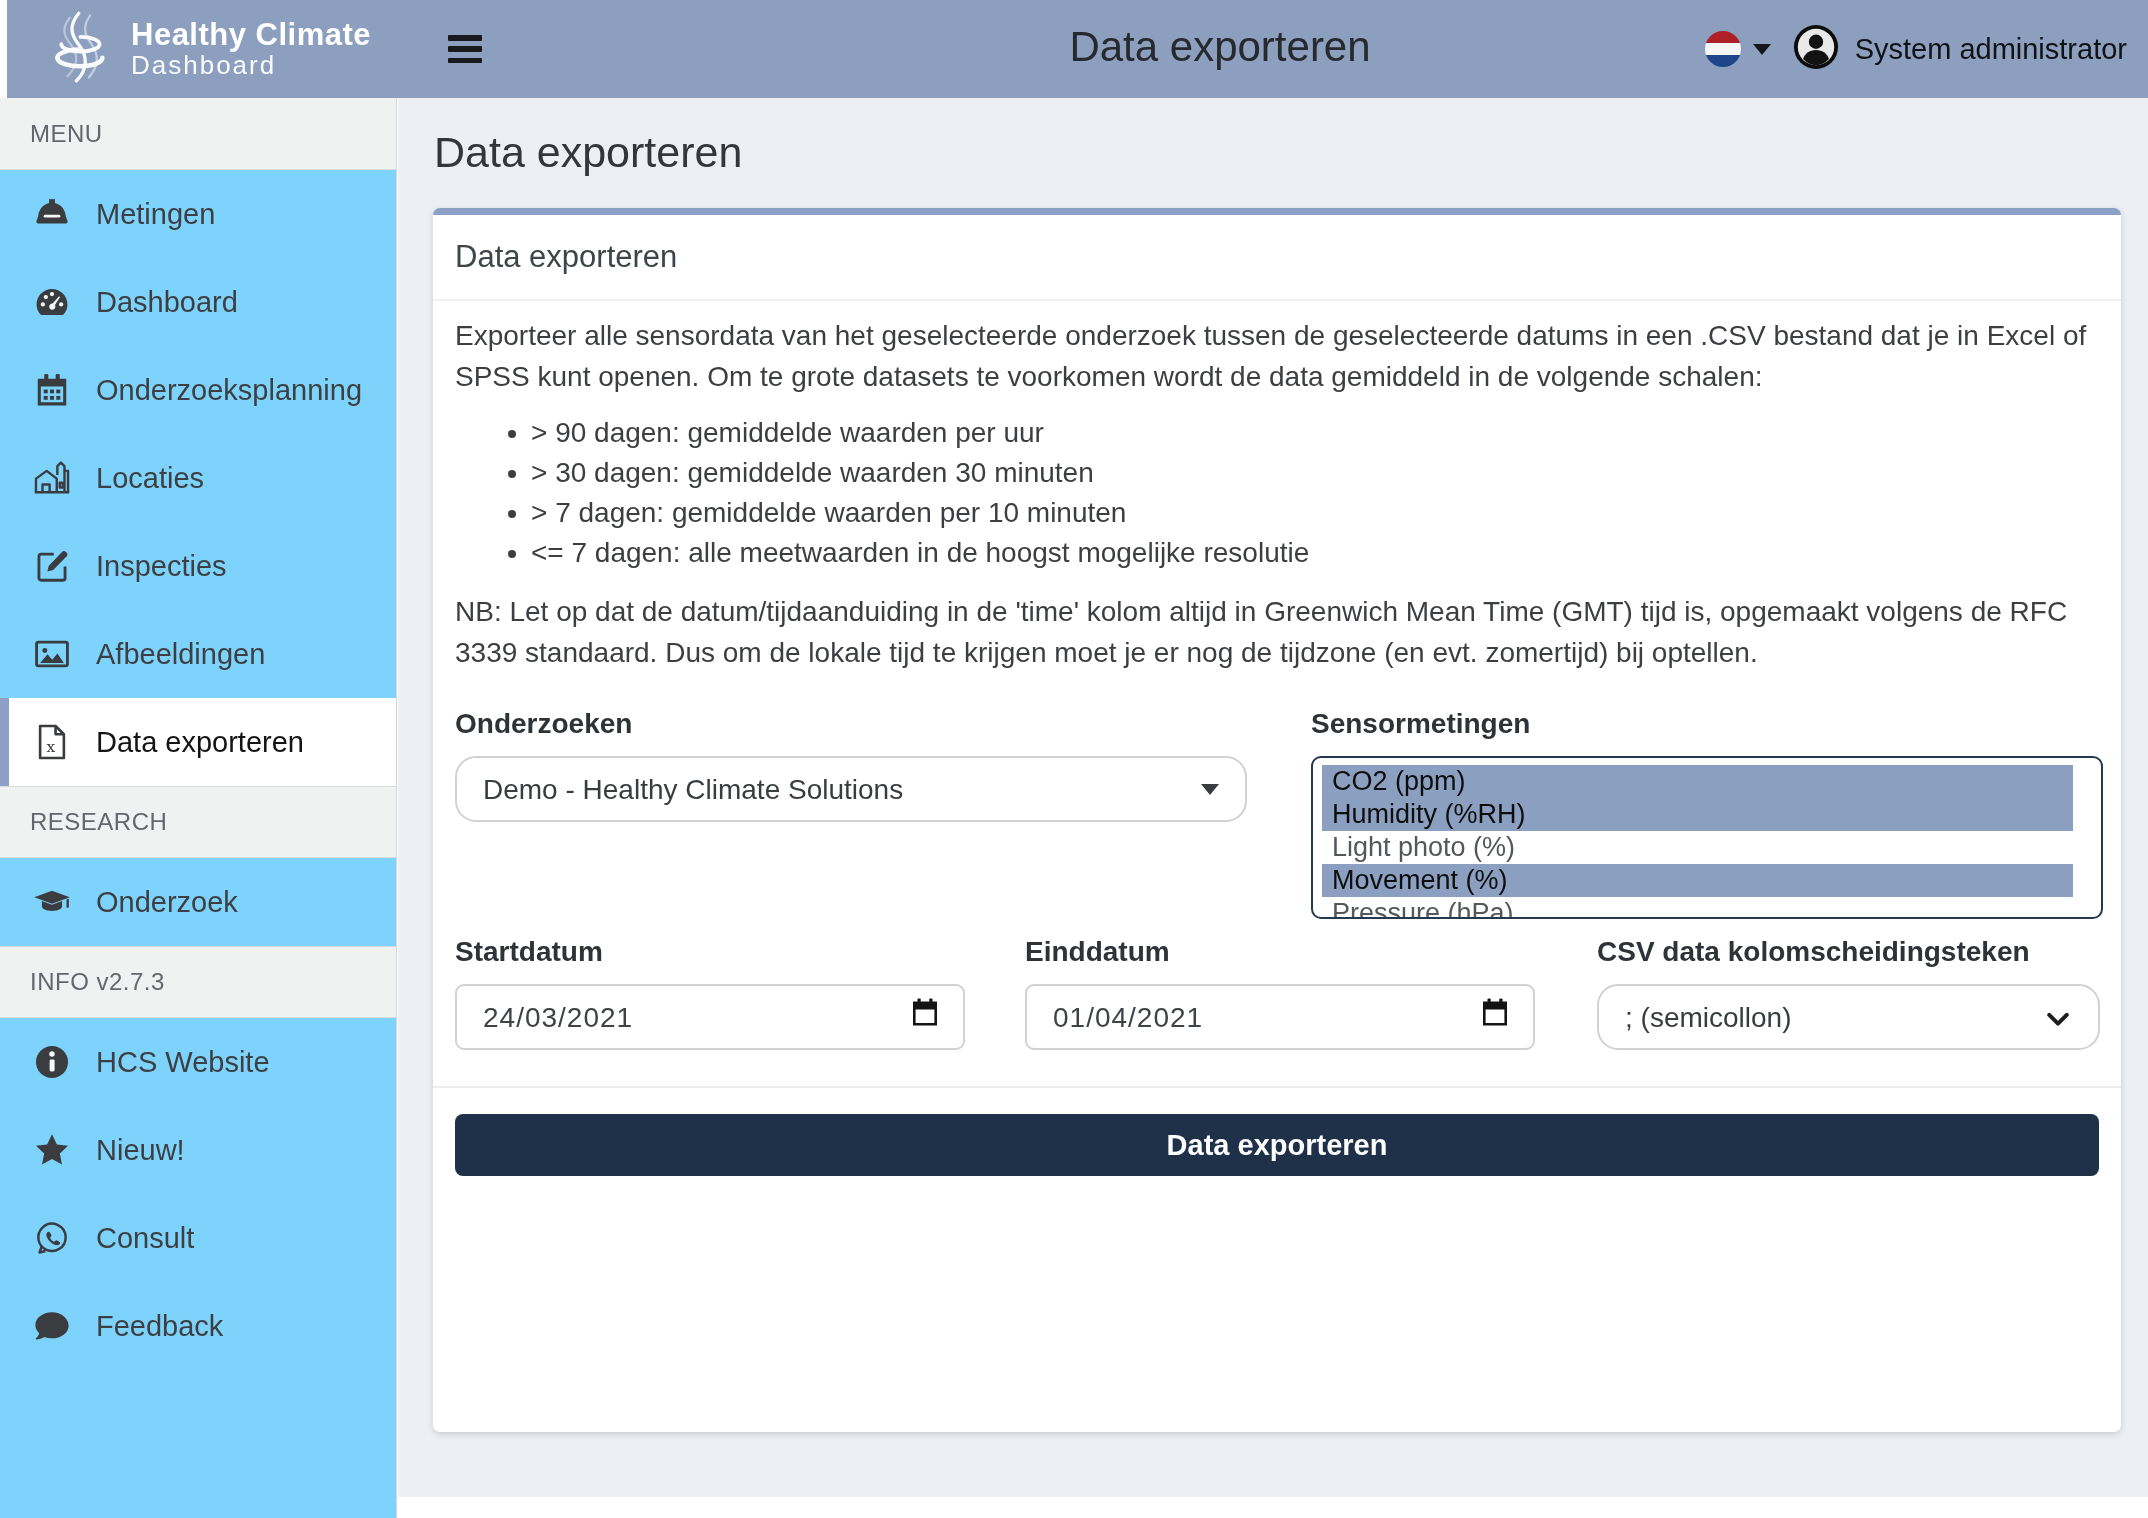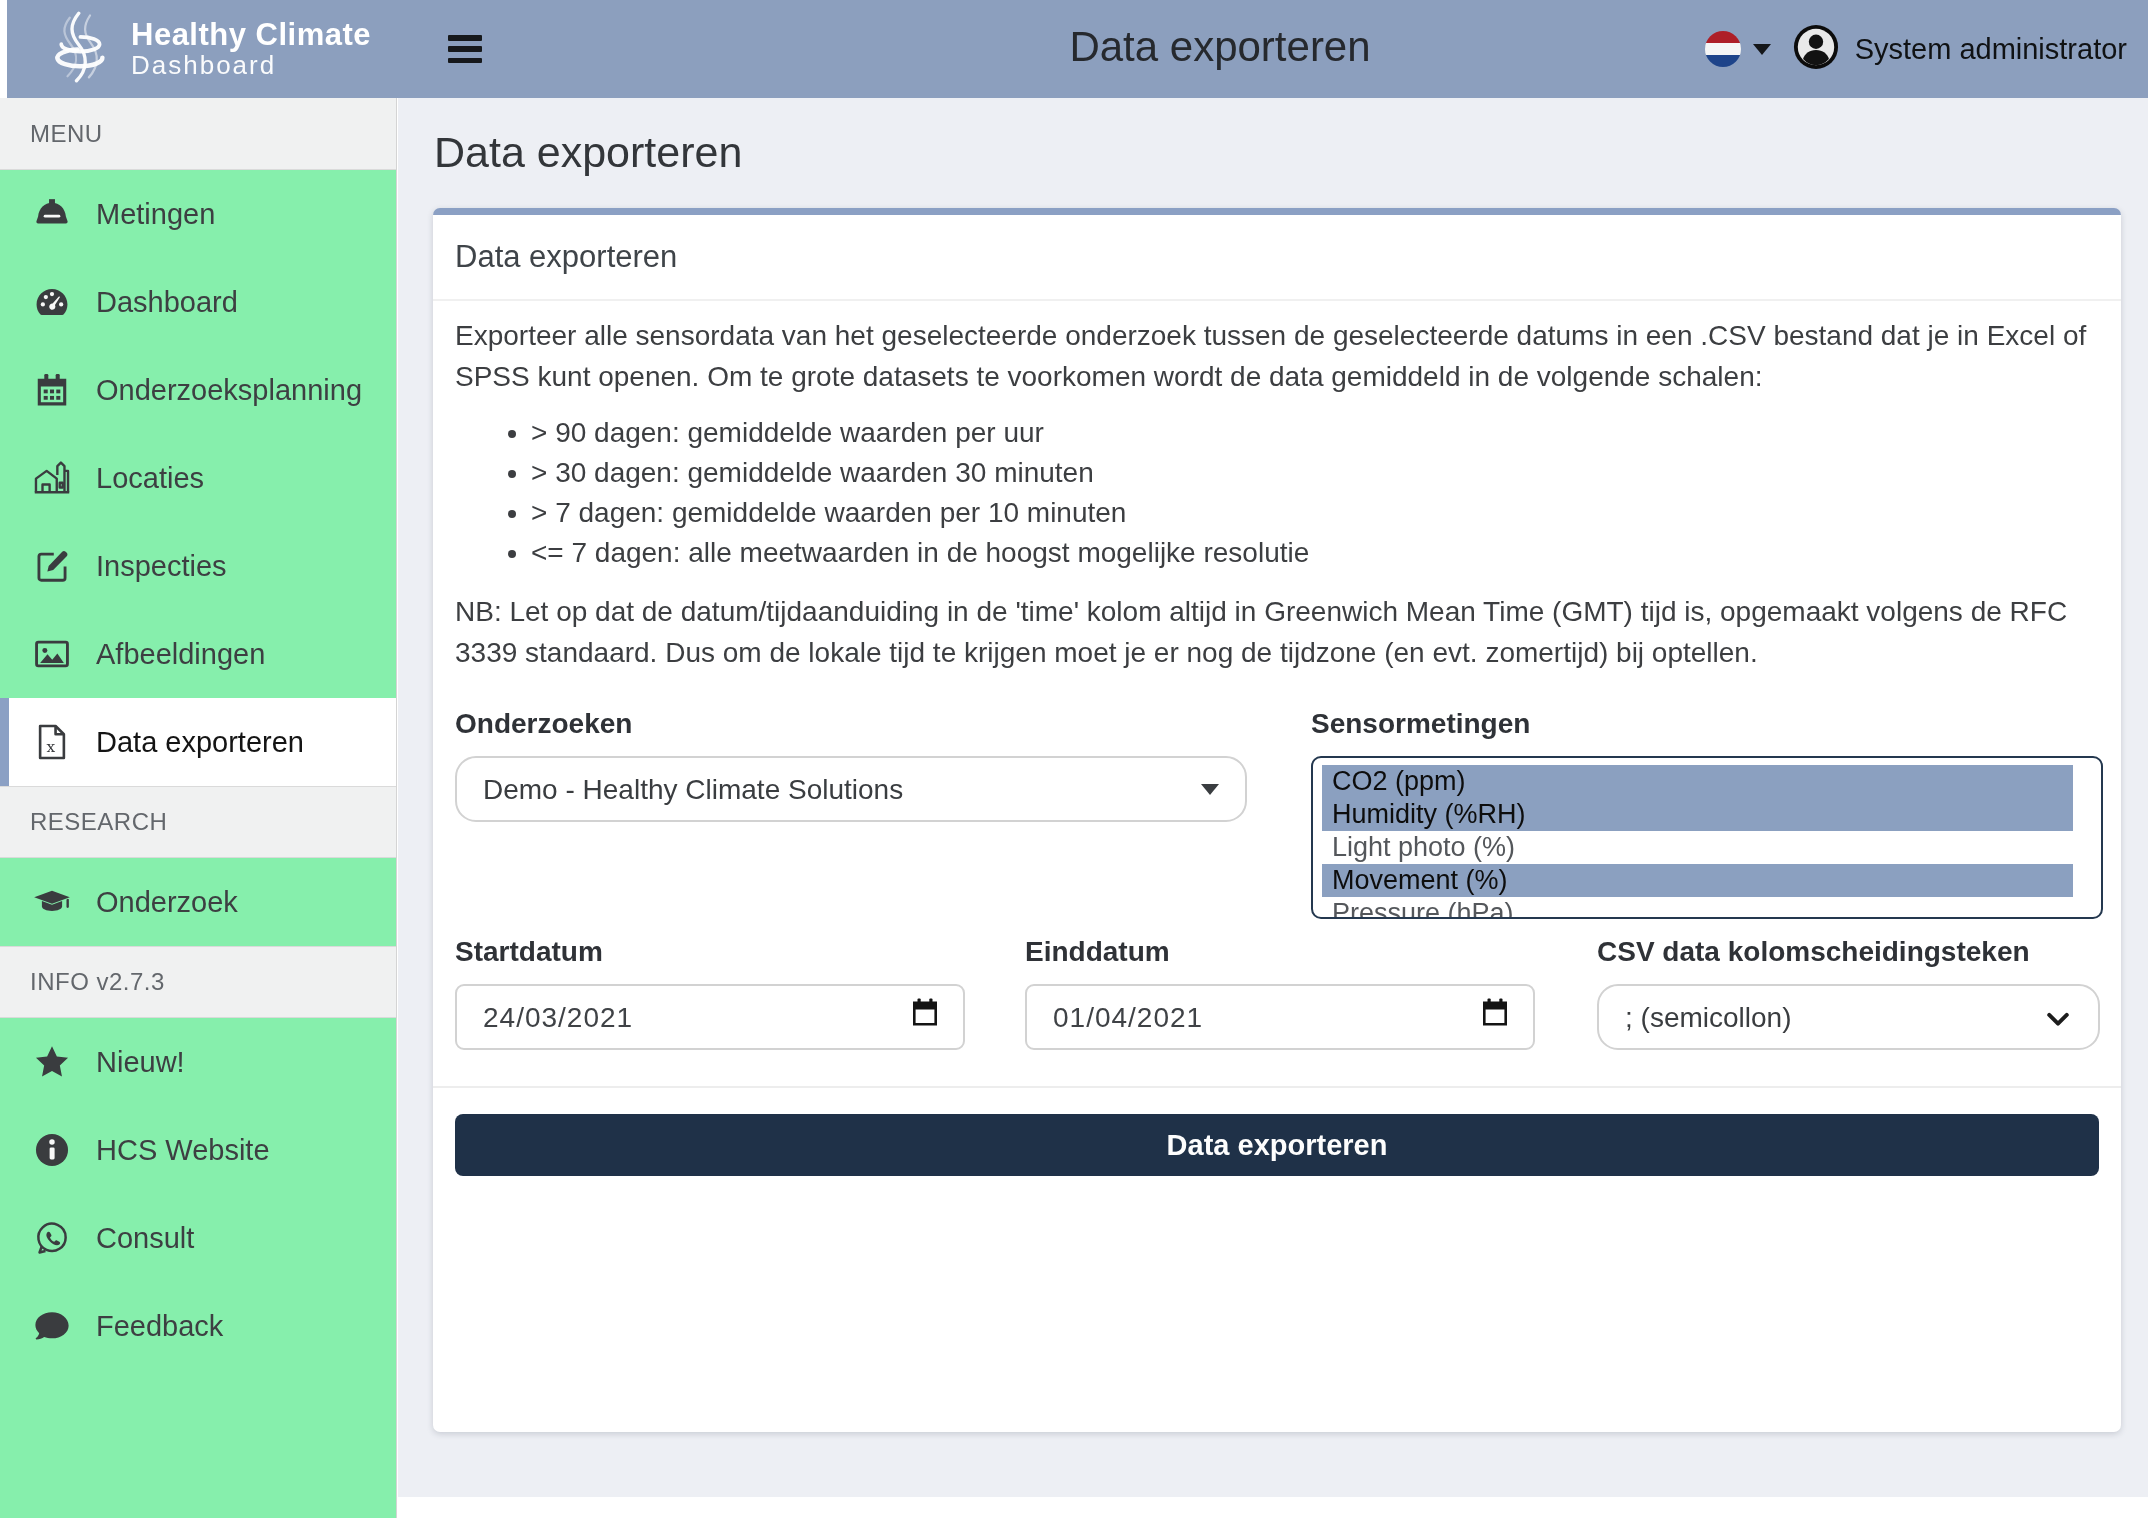--- a/index.html
+++ b/index.html
@@ -17,21 +17,21 @@
   .hamburger span { display: block; height: 5.5px; background: #17191c; border-radius: 1px; }
   .topbar-title { position: absolute; left: 1213px; transform: translateX(-50%); top: 50%; margin-top: -26px; font-size: 42px; font-weight: 500; color: #26292e; }
   .topbar-right { position: absolute; right: 28px; top: 0; height: 98px; display: flex; align-items: center; gap: 22px; }
   .lang { display: flex; align-items: center; gap: 12px; cursor: pointer; }
   .flag-nl { width: 36px; height: 36px; border-radius: 50%; background: linear-gradient(#ae1f28 33.4%, #f5f5f5 33.4% 66.7%, #1e448a 66.7%); }
   .caret-down { width: 0; height: 0; border-left: 9px solid transparent; border-right: 9px solid transparent; border-top: 11px solid #15171a; }
   .userbox { display: flex; align-items: center; gap: 16px; cursor: pointer; }
   .user-name { font-size: 29px; color: #101214; }
 
   
-  .sidebar { position: absolute; top: 98px; left: 0; width: 397px; bottom: 0; background: #86efac; border-right: 1px solid #d4d4d4; }
+  .sidebar { position: absolute; top: 98px; left: 0; width: 397px; bottom: 0; background: #7dd3fc; border-right: 1px solid #d4d4d4; }
   .side-section { height: 72px; display: flex; align-items: center; padding-left: 30px; background: #f0f1f1; border-bottom: 1px solid #dadada; color: #63676c; font-size: 24px; letter-spacing: .5px; }
   .side-section.bordered { border-top: 1px solid #dadada; }
   .side-item { height: 88px; display: flex; align-items: center; padding-left: 30px; gap: 22px; color: #3d3f42; cursor: pointer; }
   .side-item .icn { width: 44px; height: 40px; display: flex; align-items: center; justify-content: center; color: #3a3c3f; }
   .side-item .icn svg { width: 38px; height: 38px; }
   .side-item .lbl { font-size: 29px; font-weight: normal; }
   .side-item.active { background: #fff; border-left: 9px solid #8ba0c4; padding-left: 21px; color: #141414; }
 
   
   .main { position: absolute; left: 398px; top: 98px; right: 0; bottom: 0; background: #edeff4; }
@@ -218,35 +218,35 @@
           </svg>
       </span>
       <span class="lbl">Onderzoek</span>
     </div>
 
     <div class="side-section bordered">INFO v2.7.3</div>
 
     <div class="side-item">
       <span class="icn">
         <svg viewBox="0 0 32 32" fill="currentColor">
-            <path d="M16 2.8l4.1 8.5 9.4 1.2-6.9 6.5 1.8 9.2L16 23.6l-8.4 4.6 1.8-9.2-6.9-6.5 9.4-1.2z"></path>
-          </svg>
-      </span>
-      <span class="lbl">Nieuw!</span>
-    </div>
-
-    <div class="side-item">
-      <span class="icn">
-        <svg viewBox="0 0 32 32" fill="currentColor">
             <circle cx="16" cy="16" r="13.5"></circle>
             <rect x="14" y="13.8" width="4.2" height="10.2" rx="1.2" class="w"></rect>
             <circle cx="16" cy="9.3" r="2.3" class="w"></circle>
           </svg>
       </span>
       <span class="lbl">HCS Website</span>
+    </div>
+
+    <div class="side-item">
+      <span class="icn">
+        <svg viewBox="0 0 32 32" fill="currentColor">
+            <path d="M16 2.8l4.1 8.5 9.4 1.2-6.9 6.5 1.8 9.2L16 23.6l-8.4 4.6 1.8-9.2-6.9-6.5 9.4-1.2z"></path>
+          </svg>
+      </span>
+      <span class="lbl">Nieuw!</span>
     </div>
 
     <div class="side-item">
       <span class="icn">
         <svg viewBox="0 0 32 32" fill="none" stroke="currentColor" stroke-width="2.1">
             <path d="M27.5 15.5A11.5 11.5 0 1 1 8.2 7a11.5 11.5 0 0 1 19.3 8.5z"></path>
             <path d="M7.2 23.5 5.5 28.2l5-1.3" stroke-linejoin="round"></path>
             <path fill="currentColor" stroke="none" d="M11.8 11.6c.5-1.1 1.9-1.3 2.5-.3l1.1 2c.3.5.1 1.1-.3 1.5l-.8.7c.7 1.7 2 3 3.7 3.7l.7-.8c.4-.4 1-.6 1.5-.3l2 1.1c1 .6.8 2-.3 2.5-1.3.6-3 .4-4.7-.5-2.6-1.5-4.4-3.4-5.5-5.8-.7-1.5-.5-2.8.1-3.8z"></path>
           </svg>
       </span>

